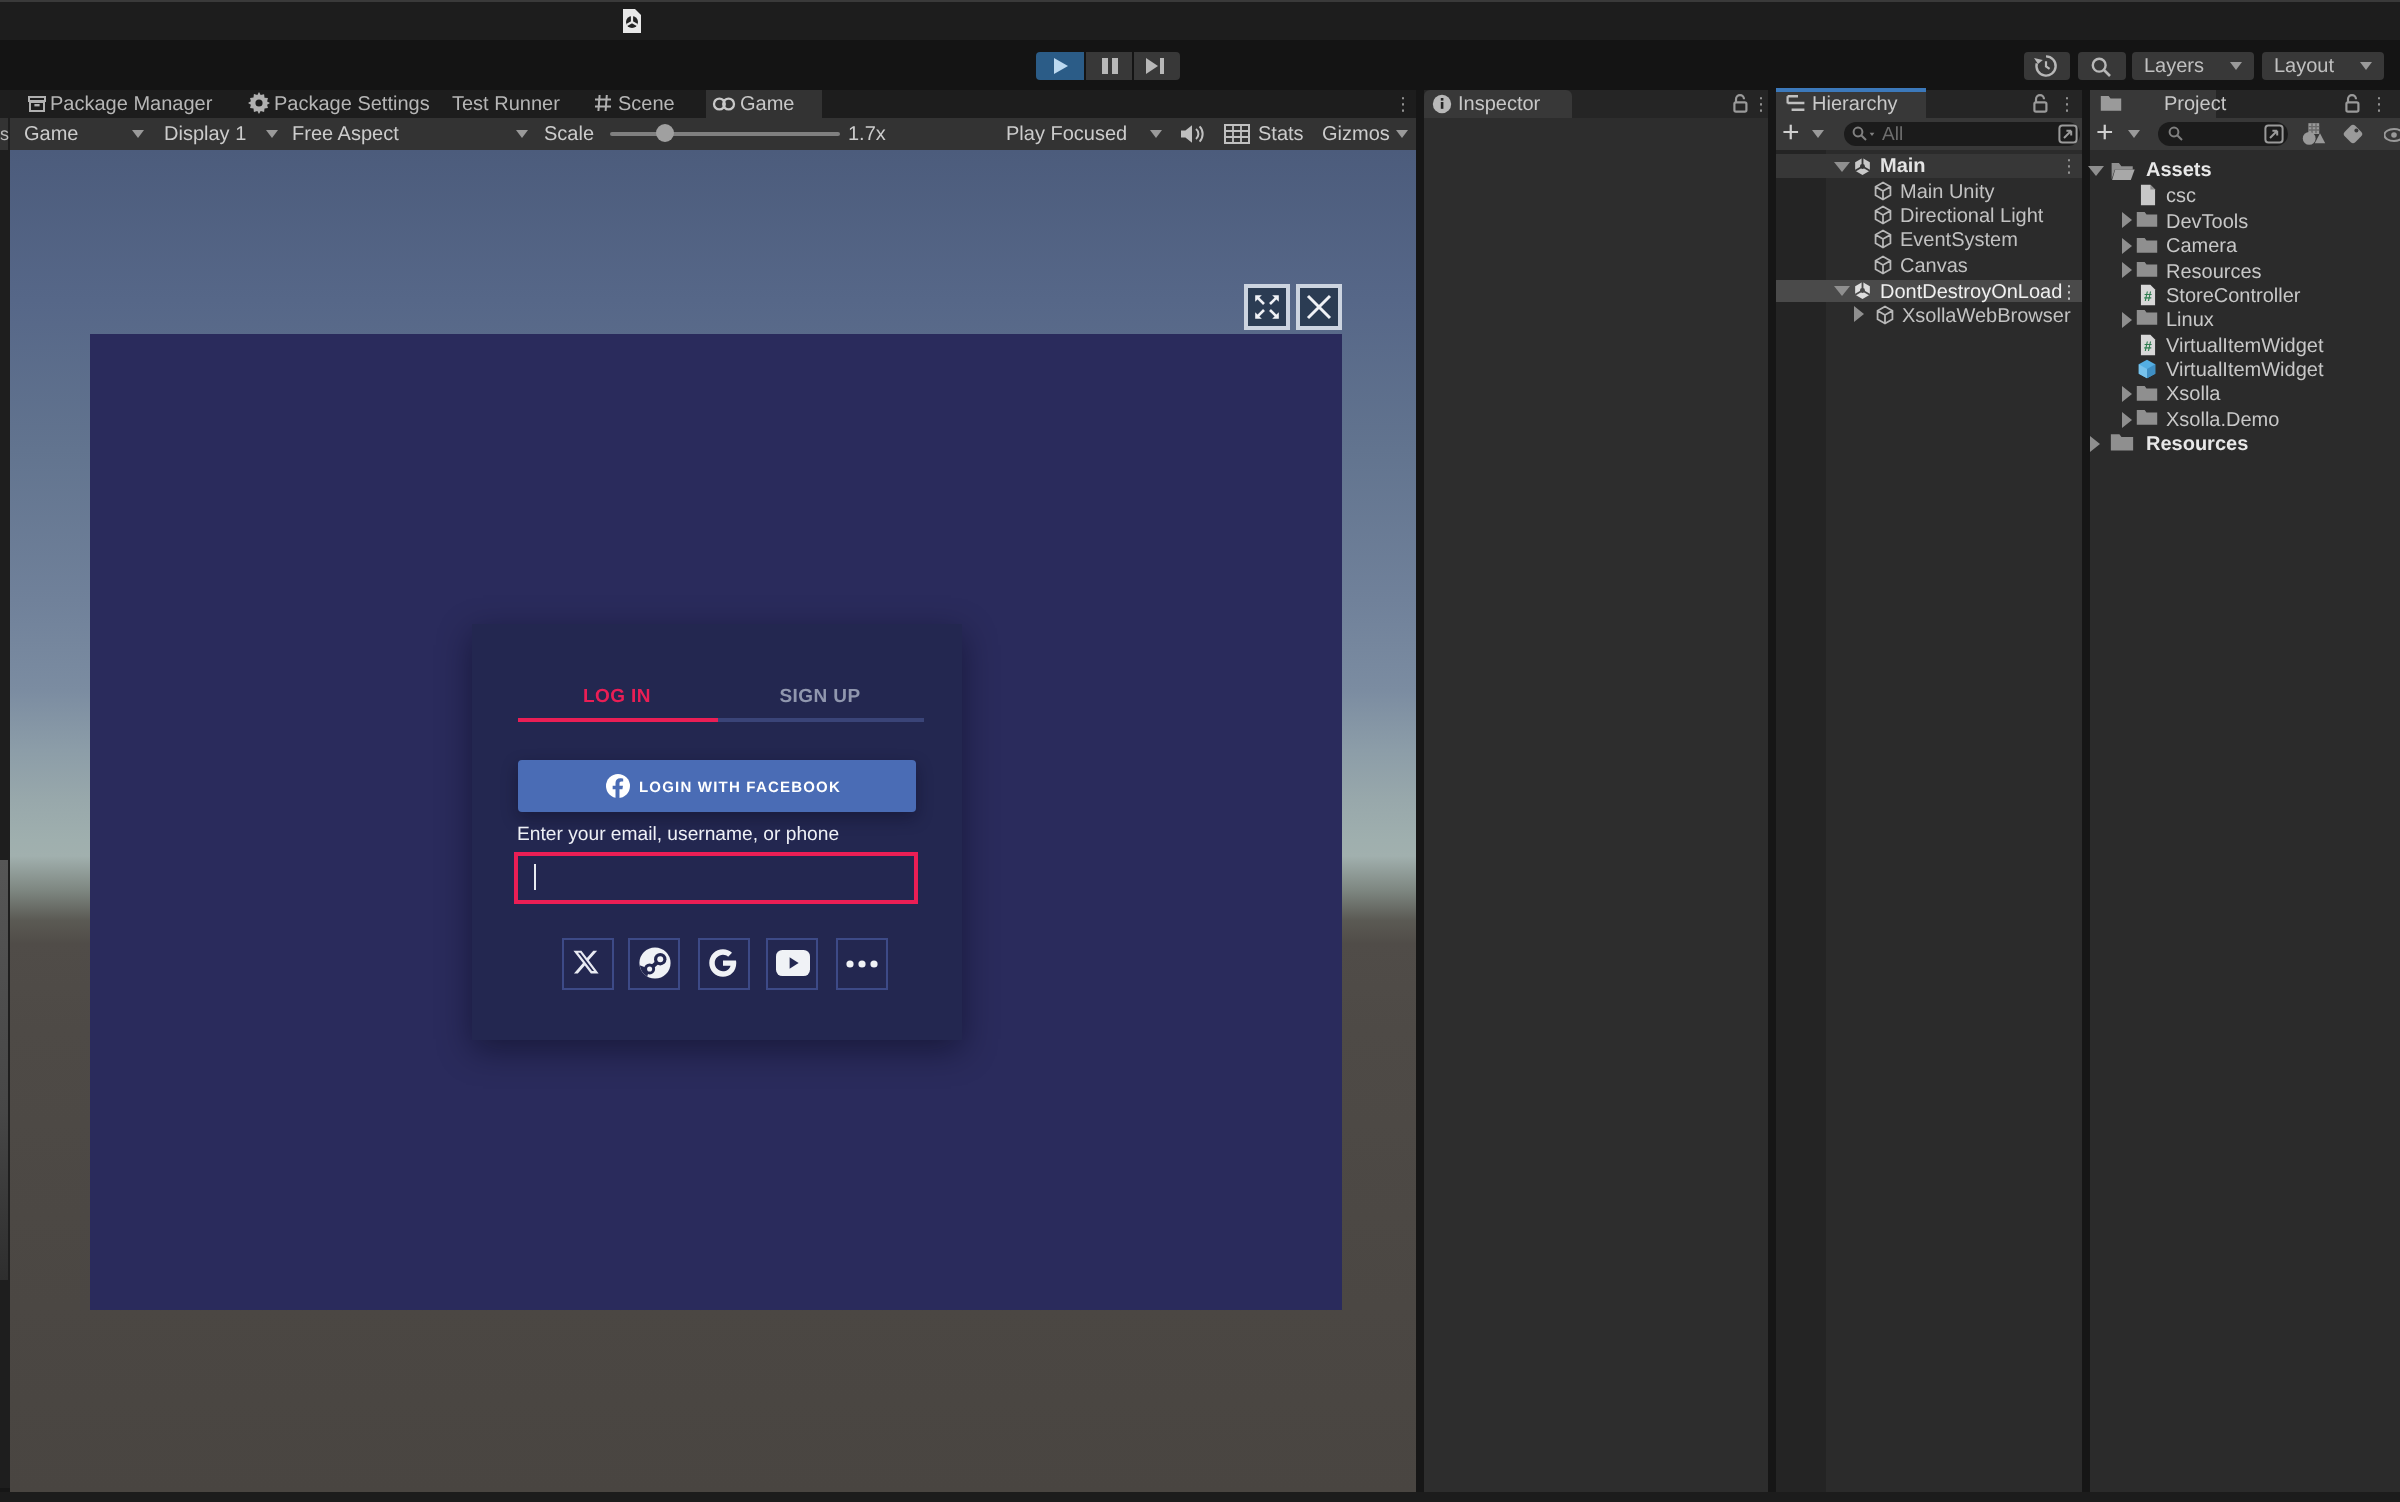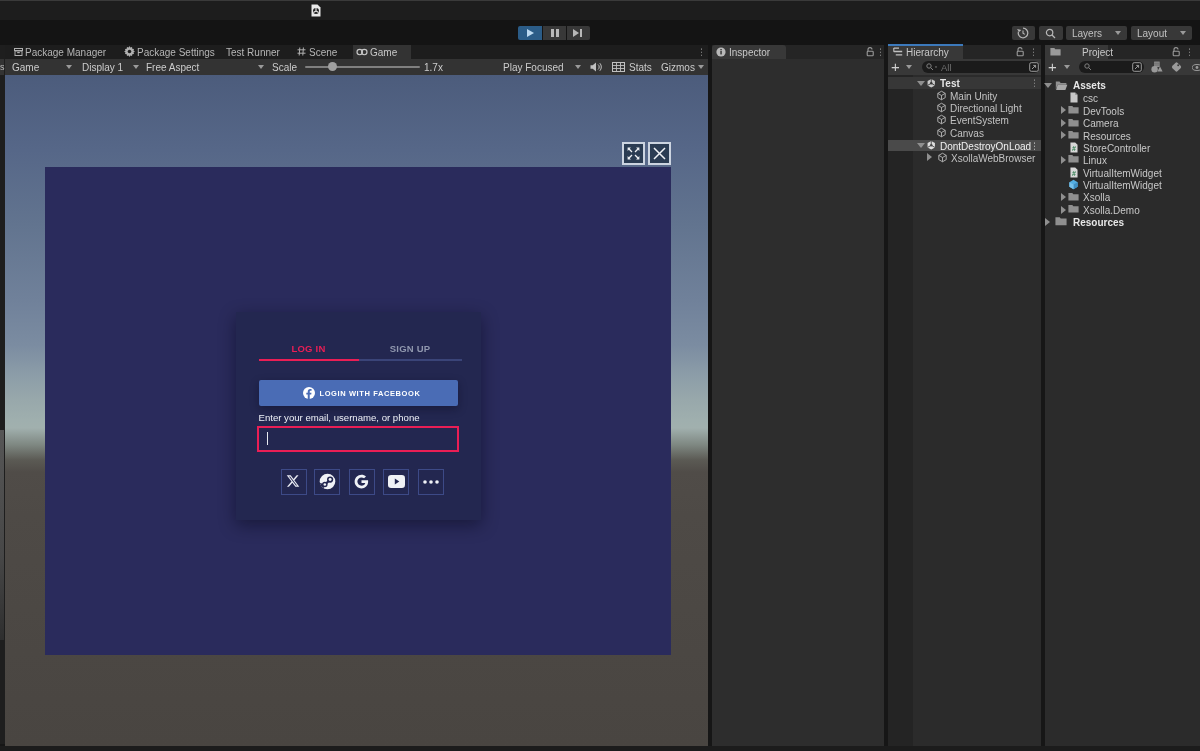--- a/index.html
+++ b/index.html
@@ -277,21 +277,21 @@
 
   <div class="abs" style="left:888px;top:77px;width:153px;height:11.5px;background:#373737;"></div>
   <div class="abs" style="left:888px;top:139.5px;width:153px;height:11px;background:#4a4a4a;"></div>
 
   <div class="abs tri-d" style="left:917px;top:80.5px;"></div>
   <svg class="abs" style="left:926px;top:77.5px;" width="10.5" height="10.5" viewBox="0 0 16 16">
       <path d="M8 1.5 L13.6 4.7 L13.6 11.3 L8 14.5 L2.4 11.3 L2.4 4.7 Z" fill="#c9c9c9"></path>
       <circle cx="8" cy="8" r="1.9" fill="#373737"></circle>
       <path d="M8 8 L8 1.5 M8 8 L13.6 11.3 M8 8 L2.4 11.3" stroke="#373737" stroke-width="1.4" fill="none"></path>
     </svg>
-  <div class="abs txt" style="left:940px;top:78px;font-size:10px;font-weight:bold;color:#e4e4e4;">Test</div>
+  <div class="abs txt" style="left:940px;top:78px;font-size:10px;font-weight:bold;color:#e4e4e4;">Main</div>
   <div class="abs txt" style="left:1030px;top:78px;font-size:9px;color:#9a9a9a;">⋮</div>
 
   <svg class="abs cubeic" style="left:936px;top:89.5px;" width="11" height="11" viewBox="0 0 16 16">
       <path d="M8 1.8 L13.4 4.9 L13.4 11.1 L8 14.2 L2.6 11.1 L2.6 4.9 Z M8 8 L8 14.2 M8 8 L2.6 4.9 M8 8 L13.4 4.9" stroke="#b8b8b8" stroke-width="1.3" fill="none"></path>
     </svg>
   <div class="abs txt hlbl" style="left:950px;top:90.5px;">Main Unity</div>
   <svg class="abs cubeic" style="left:936px;top:102px;" width="11" height="11" viewBox="0 0 16 16">
       <path d="M8 1.8 L13.4 4.9 L13.4 11.1 L8 14.2 L2.6 11.1 L2.6 4.9 Z M8 8 L8 14.2 M8 8 L2.6 4.9 M8 8 L13.4 4.9" stroke="#b8b8b8" stroke-width="1.3" fill="none"></path>
     </svg>
   <div class="abs txt hlbl" style="left:950px;top:103px;">Directional Light</div>

